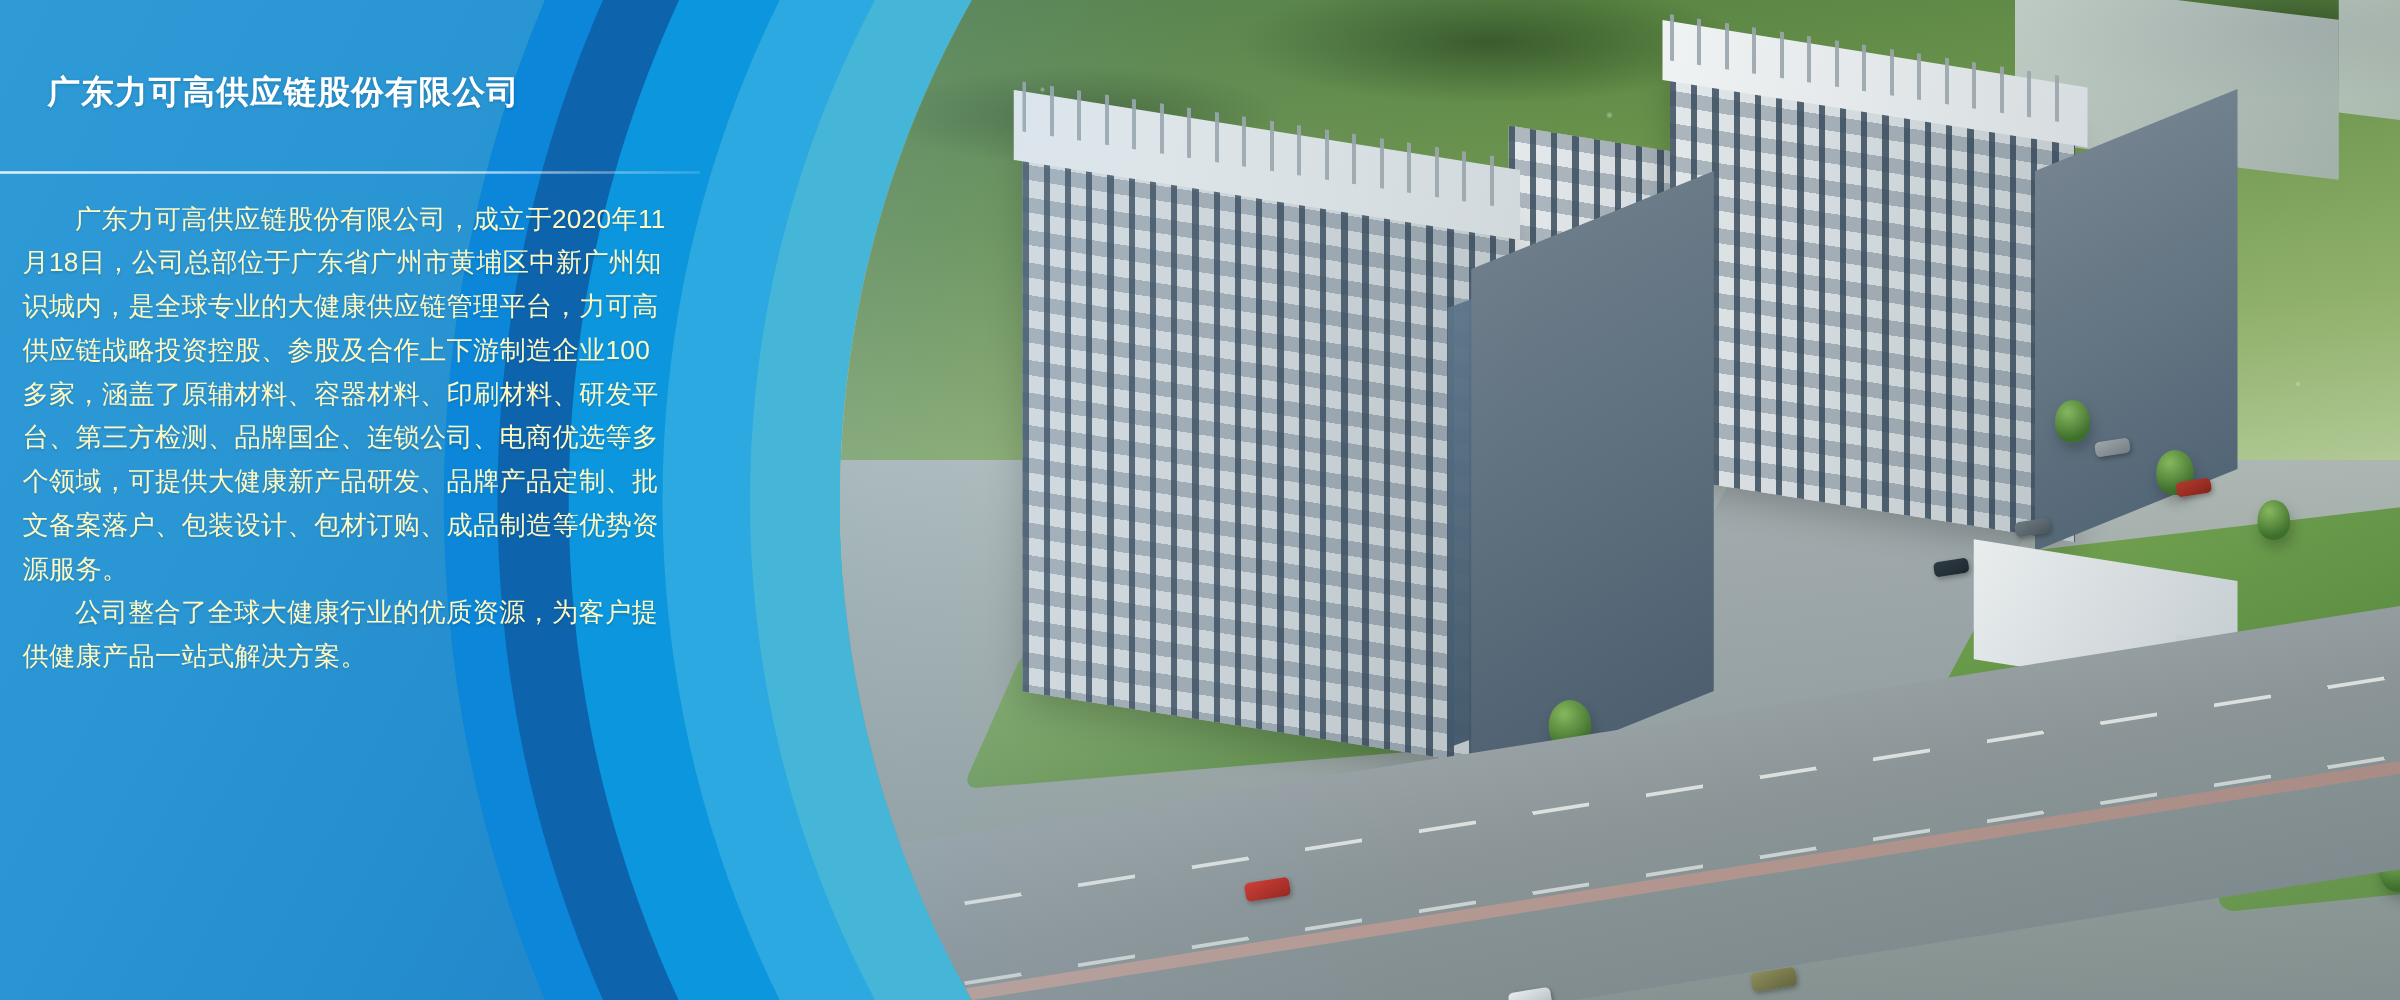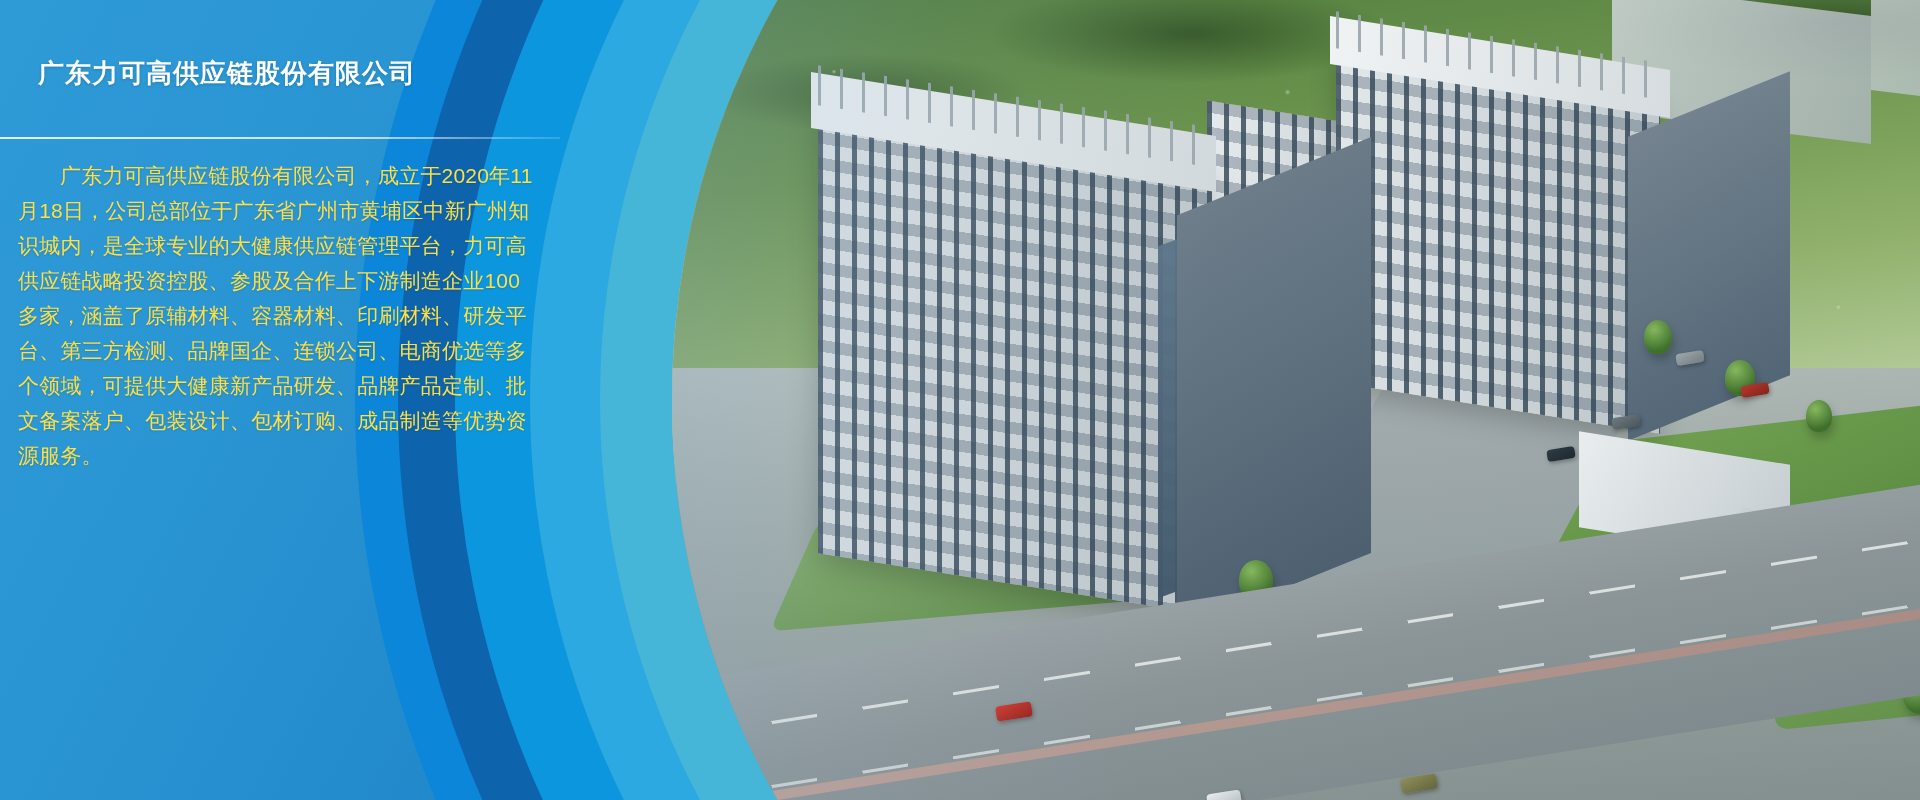--- a/index.html
+++ b/index.html
@@ -224,21 +224,21 @@
     letter-spacing:1px;
     white-space:nowrap;
     text-shadow:0 1px 3px rgba(0,0,0,.18);
   }
   .divider{
     position:absolute;left:0;top:137px;width:560px;height:2px;
     background:linear-gradient(90deg,rgba(255,255,255,.85) 0%,rgba(255,255,255,.75) 62%,rgba(255,255,255,.15) 100%);
   }
   .body-copy{
     position:absolute;left:18px;top:158px;width:520px;
-    color:#fde047;
+    color:#fef9c3;
     font-size:21px;
     line-height:35px;
     letter-spacing:.2px;
     text-shadow:0 1px 2px rgba(0,0,0,.14);
   }
   .body-copy p{margin:0;text-indent:2em;}
 </style>
 </head>
 <body>
 
@@ -314,16 +314,17 @@
 
       <div class="photo-veil"></div>
     </div>
   </div>
 
   <div class="text-panel">
     <div class="title">广东力可高供应链股份有限公司</div>
     <div class="divider"></div>
     <div class="body-copy">
       <p>广东力可高供应链股份有限公司，成立于2020年11月18日，公司总部位于广东省广州市黄埔区中新广州知识城内，是全球专业的大健康供应链管理平台，力可高供应链战略投资控股、参股及合作上下游制造企业100多家，涵盖了原辅材料、容器材料、印刷材料、研发平台、第三方检测、品牌国企、连锁公司、电商优选等多个领域，可提供大健康新产品研发、品牌产品定制、批文备案落户、包装设计、包材订购、成品制造等优势资源服务。</p>
+      <p>公司整合了全球大健康行业的优质资源，为客户提供健康产品一站式解决方案。</p>
     </div>
   </div>
 
 </div>
 
 </body></html>

